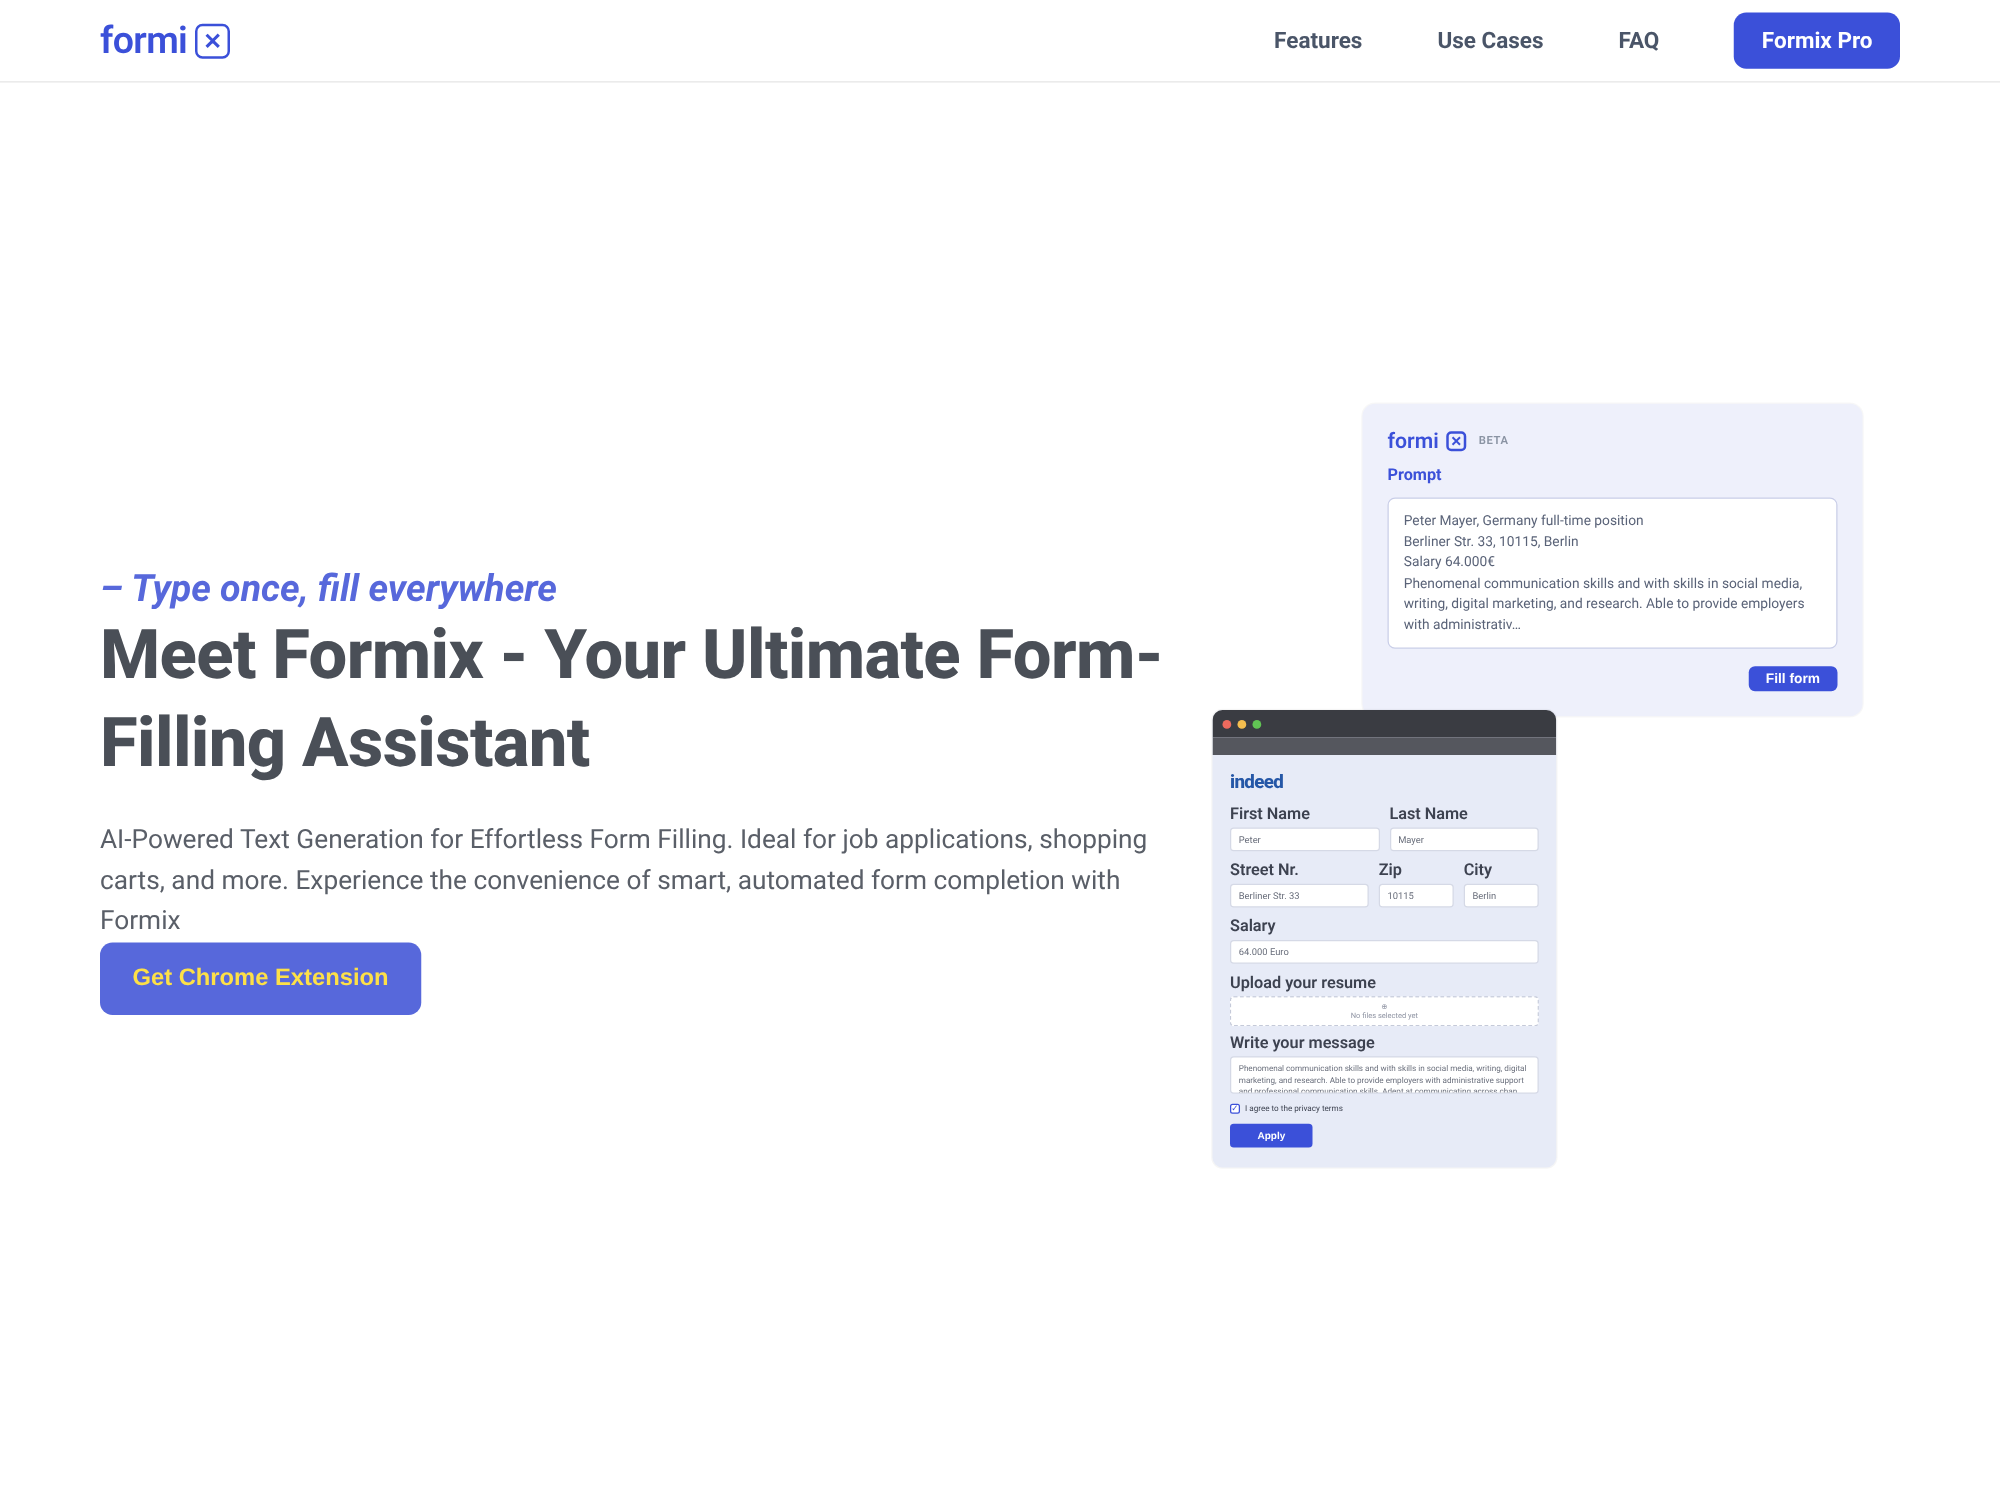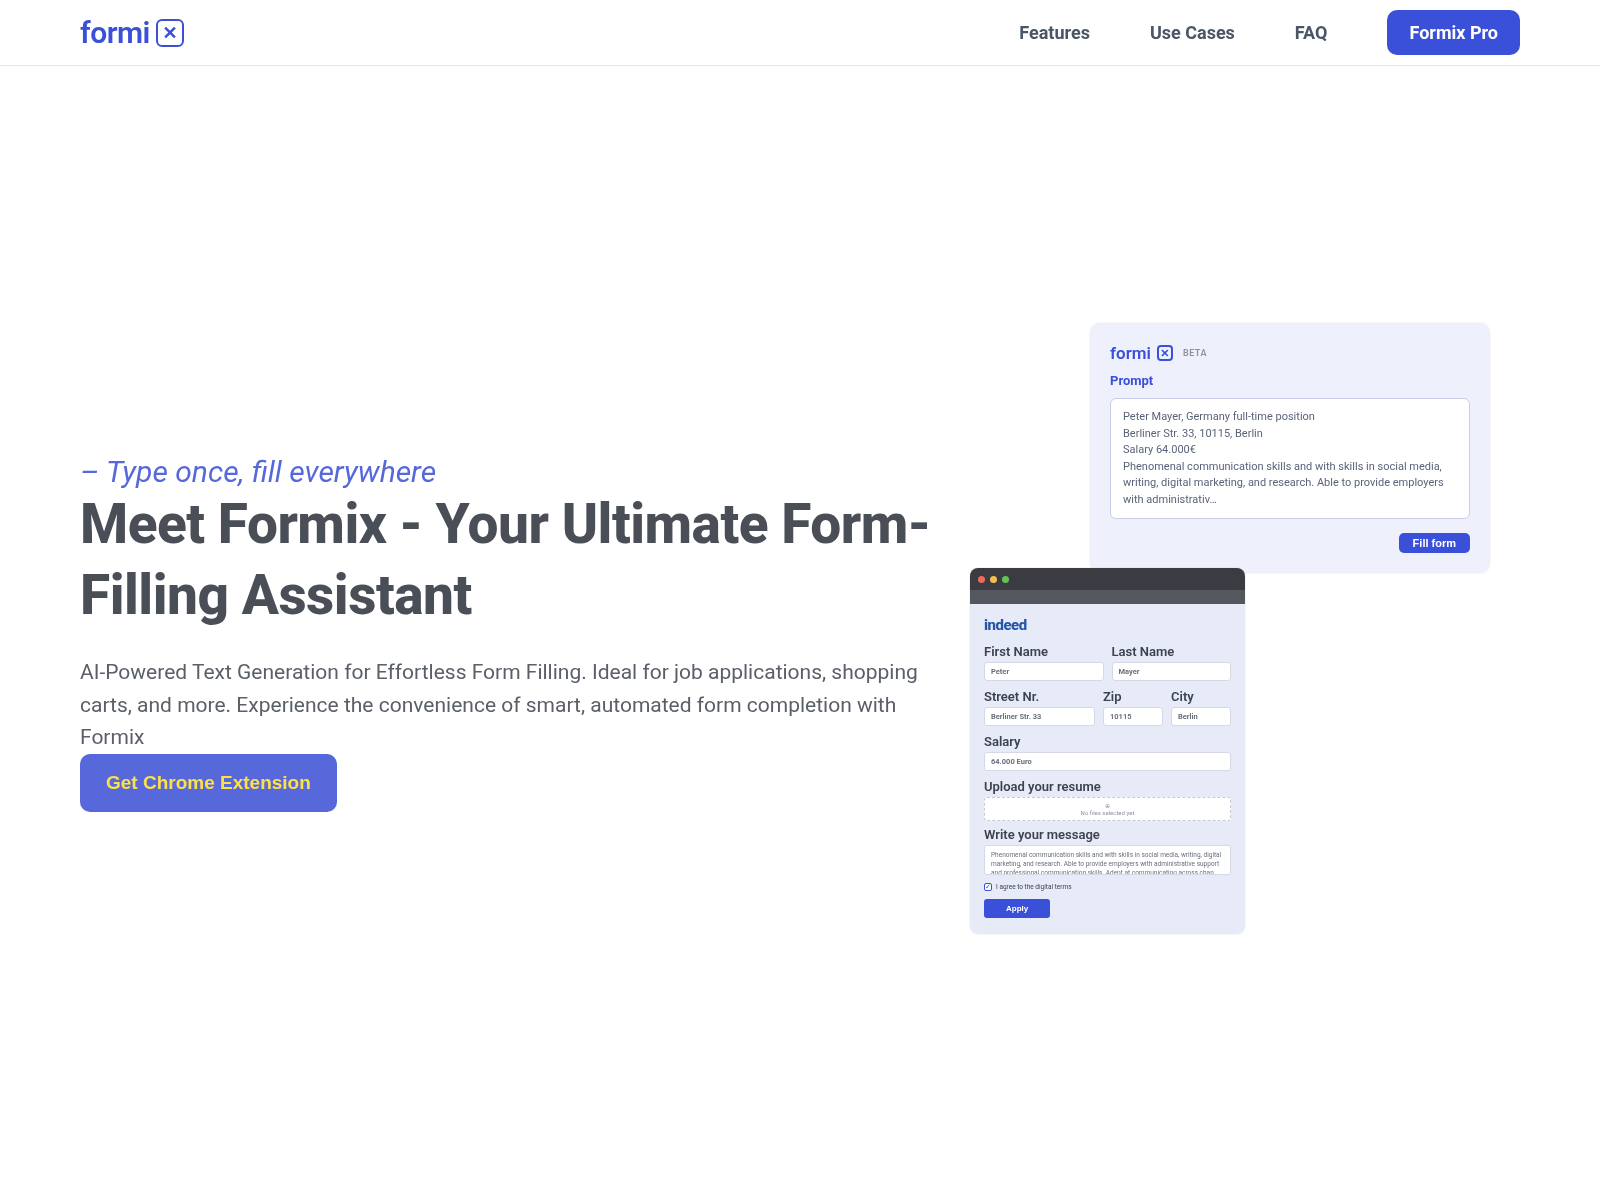--- a/index.html
+++ b/index.html
@@ -60,21 +60,21 @@
     align-items: center;
     gap: 40px;
   }
   .hero-left {
     flex: 1;
     max-width: 880px;
   }
   .tagline {
     color: #5768db;
     font-style: italic;
-    font-weight: 400;
+    font-weight: 700;
     font-size: 30px;
   }
   .hero-title {
     font-size: 55px;
     font-weight: 800;
     color: #4a4f57;
     line-height: 1.28;
     margin-bottom: 26px;
     letter-spacing: -0.5px;
   }
@@ -144,21 +144,21 @@
     background:#3a3c42; height:22px; display:flex; align-items:center; padding:0 8px; gap:5px;
   }
   .dot{width:7px;height:7px;border-radius:50%;}
   .dot.r{background:#ed6a5e;} .dot.y{background:#f5be4f;} .dot.g{background:#61c454;}
   .addr-bar { background:#55575e; height:14px; }
   .form-body { padding: 12px 14px 16px; }
   .indeed { color:#2557a7; font-weight:800; font-size:15px; margin-bottom:10px; letter-spacing:-0.5px;}
   .frow { display:flex; gap:8px; margin-bottom:8px; }
   .fcol { flex:1; }
   .flabel { color:#3d4250; font-size:13px; font-weight:600; margin-bottom:3px; display:block;}
-  .finput { width:100%; background:#fff; border:1px solid #d5d9e6; border-radius:3px; padding:4px 6px; font-size:7.5px; color:#6a6f7c;font-weight:bold; }
+  .finput { width:100%; background:#fff; border:1px solid #d5d9e6; border-radius:3px; padding:4px 6px; font-size:7.5px; color:#6a6f7c; }
   .ftextarea { width:100%; background:#fff; border:1px solid #d5d9e6; border-radius:3px; padding:5px 6px; font-size:6.5px; color:#6a6f7c; line-height:1.4; height:30px; overflow:hidden;}
   .upload { width:100%; background:#fff; border:1px dashed #c5cad9; border-radius:3px; height:24px; display:flex; align-items:center; justify-content:center; font-size:6px; color:#8f94a3; flex-direction:column; line-height:1.2;}
   .checkbox-row { display:flex; align-items:center; gap:4px; margin:8px 0; font-size:6.5px; color:#3d4250;}
   .cbox { width:8px; height:8px; border:1px solid #3b50d9; border-radius:2px; background:#fff; display:flex; align-items:center; justify-content:center; color:#3b50d9; font-size:7px;}
   .apply-btn { background:#3b50d9; color:#fff; font-size:8px; font-weight:600; padding:5px 22px; border-radius:3px; border:none;}
 </style>
 </head>
 <body>
 
 <header class="header">
@@ -253,21 +253,21 @@
           </div>
         </div>
 
         <div style="margin-bottom:8px">
           <span class="flabel">Write your message</span>
           <div class="ftextarea">Phenomenal communication skills and with skills in social media, writing, digital marketing, and research. Able to provide employers with administrative support and professional communication skills. Adept at communicating across chan…</div>
         </div>
 
         <div class="checkbox-row">
           <span class="cbox">✓</span>
-          <span>I agree to the digital terms</span>
+          <span>I agree to the privacy terms</span>
         </div>
 
         <button class="apply-btn">Apply</button>
       </div>
     </div>
 
   </div>
 </section>
 
 </body></html>

